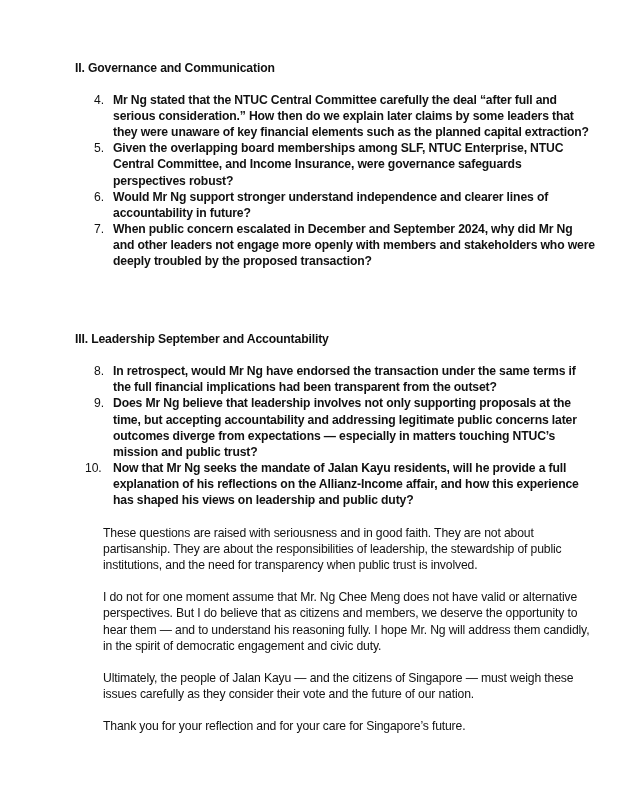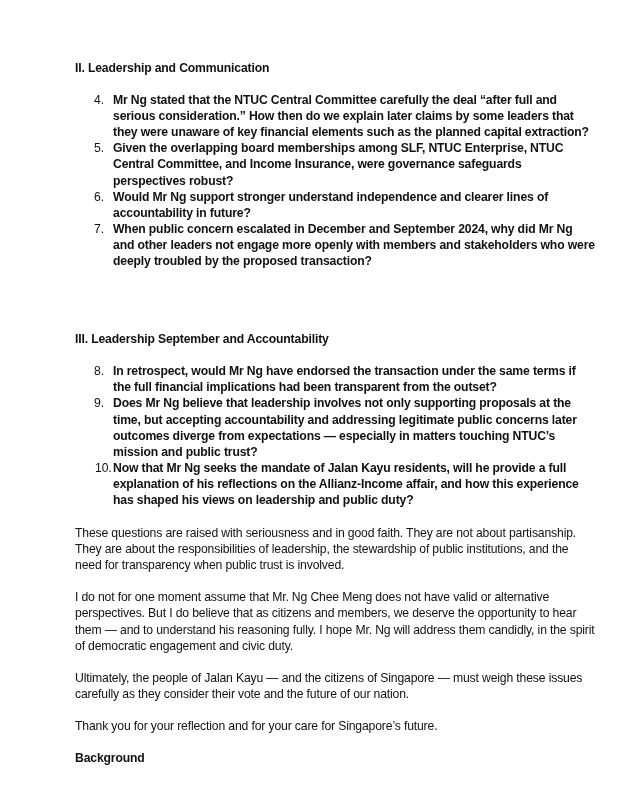--- a/index.html
+++ b/index.html
@@ -3,32 +3,32 @@
 <meta charset="utf-8">
 <style>
   html, body { margin: 0; padding: 0; background: #ffffff; }
   body { width: 642px; height: 800px; overflow: hidden; position: relative;
          font-family: "Liberation Sans", sans-serif; color: #111; }
   .page { position: absolute; left: 75px; top: 60px; width: 520px; font-size: 12.2px; line-height: 16.1px; letter-spacing: -0.15px; }
   .heading { font-weight: bold; margin: 0; }
   .list { margin: 16px 0 0 0; padding: 0; list-style: none; }
   .list li { position: relative; padding-left: 38px; font-weight: bold; margin: 0; }
   .list li .num { position: absolute; left: 19px; top: 0; font-weight: normal; }
-  .list li.two-digit .num { left: 20px; }
+  .list li.two-digit .num { left: 10px; }
   .gap-section { height: 62px; }
   p { margin: 0; }
-  .para { margin-top: 16px; }
+  .para { margin-top: 16px; margin-left: 28px; }
   .first-para { margin-top: 17px; }
 </style>
 </head>
 <body>
 
 <div class="page">
 
-  <p class="heading">II. Leadership and Communication</p>
+  <p class="heading">II. Governance and Communication</p>
   <ol class="list">
     <li><span class="num">4.</span><span>Mr Ng stated that the NTUC Central Committee carefully the deal “after full and serious consideration.” How then do we explain later claims by some leaders that they were unaware of key financial elements such as the planned capital extraction?</span></li>
     <li><span class="num">5.</span><span>Given the overlapping board memberships among SLF, NTUC Enterprise, NTUC Central Committee, and Income Insurance, were governance safeguards perspectives robust?</span></li>
     <li><span class="num">6.</span><span>Would Mr Ng support stronger understand independence and clearer lines of accountability in future?</span></li>
     <li><span class="num">7.</span><span>When public concern escalated in December and September 2024, why did Mr Ng and other leaders not engage more openly with members and stakeholders who were deeply troubled by the proposed transaction?</span></li>
   </ol>
 
   <div class="gap-section"></div>
 
   <p class="heading">III. Leadership September and Accountability</p>
@@ -36,14 +36,13 @@
     <li><span class="num">8.</span><span>In retrospect, would Mr Ng have endorsed the transaction under the same terms if the full financial implications had been transparent from the outset?</span></li>
     <li><span class="num">9.</span><span>Does Mr Ng believe that leadership involves not only supporting proposals at the time, but accepting accountability and addressing legitimate public concerns later outcomes diverge from expectations — especially in matters touching NTUC’s mission and public trust?</span></li>
     <li class="two-digit"><span class="num">10.</span><span>Now that Mr Ng seeks the mandate of Jalan Kayu residents, will he provide a full explanation of his reflections on the Allianz-Income affair, and how this experience has shaped his views on leadership and public duty?</span></li>
   </ol>
 
   <p class="para first-para">These questions are raised with seriousness and in good faith. They are not about partisanship. They are about the responsibilities of leadership, the stewardship of public institutions, and the need for transparency when public trust is involved.</p>
   <p class="para">I do not for one moment assume that Mr. Ng Chee Meng does not have valid or alternative perspectives. But I do believe that as citizens and members, we deserve the opportunity to hear them — and to understand his reasoning fully. I hope Mr. Ng will address them candidly, in the spirit of democratic engagement and civic duty.</p>
   <p class="para">Ultimately, the people of Jalan Kayu — and the citizens of Singapore — must weigh these issues carefully as they consider their vote and the future of our nation.</p>
   <p class="para">Thank you for your reflection and for your care for Singapore’s future.</p>
 
-  <p class="heading para">Background</p>
 </div>
 
 </body></html>

